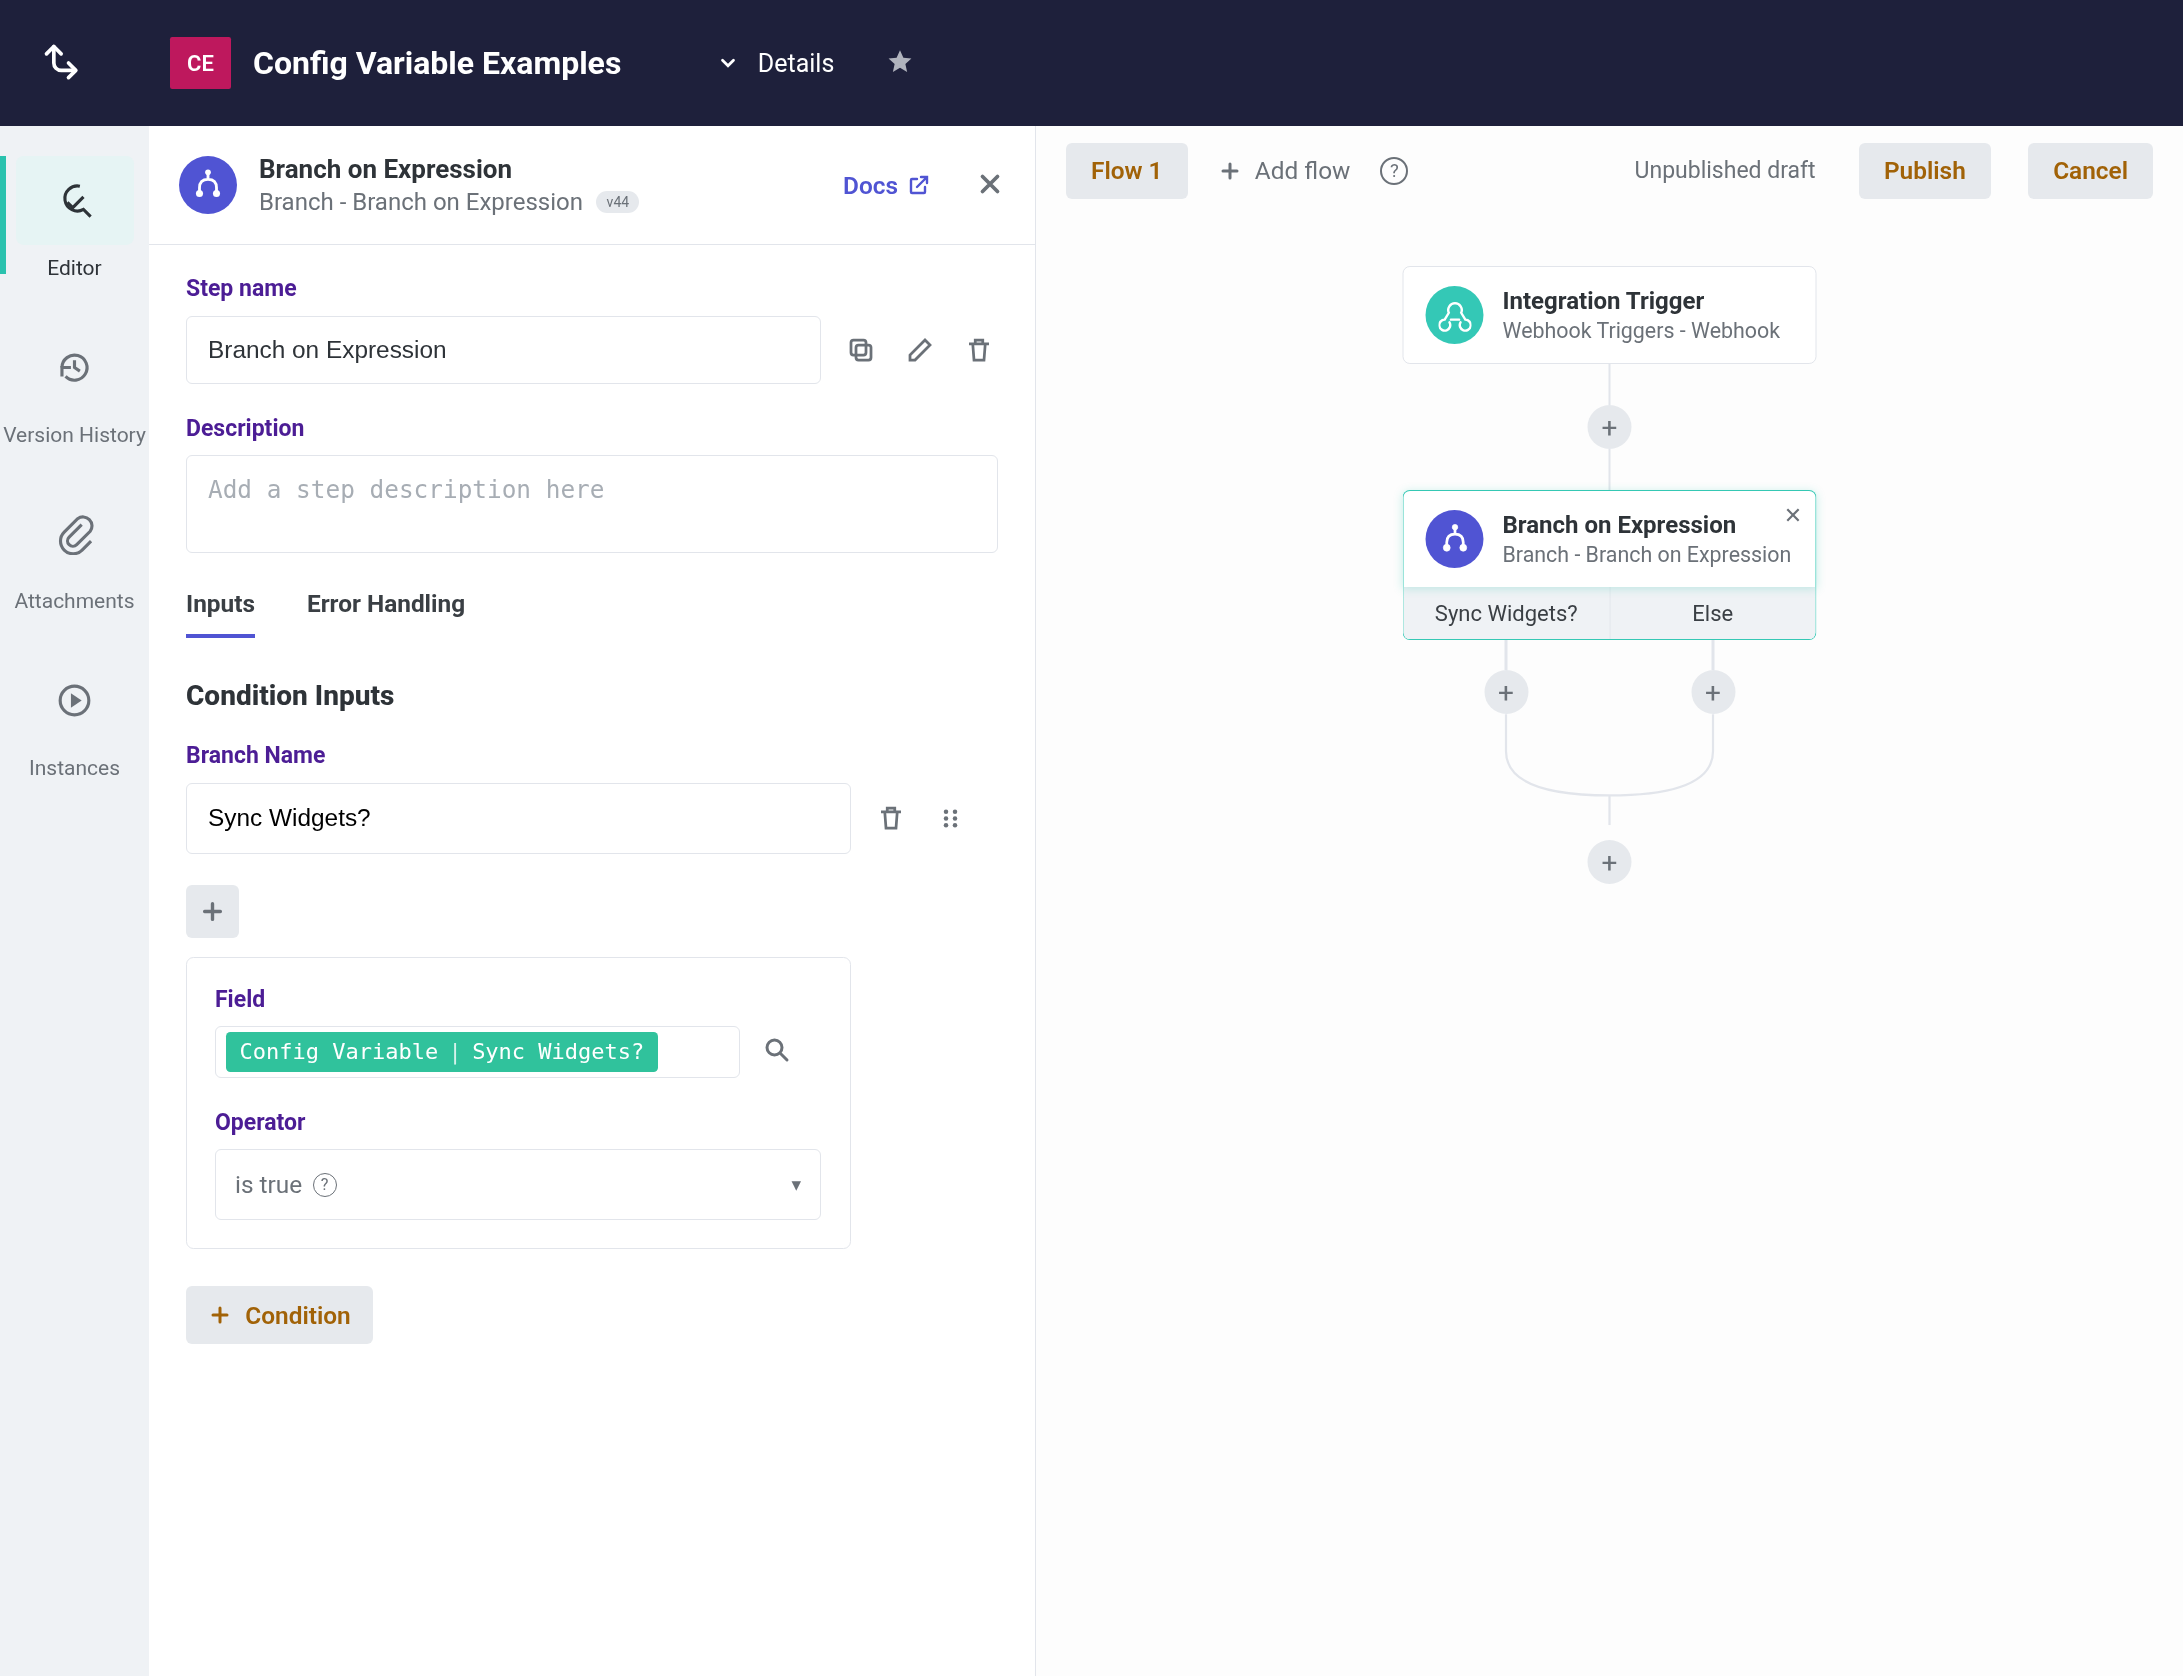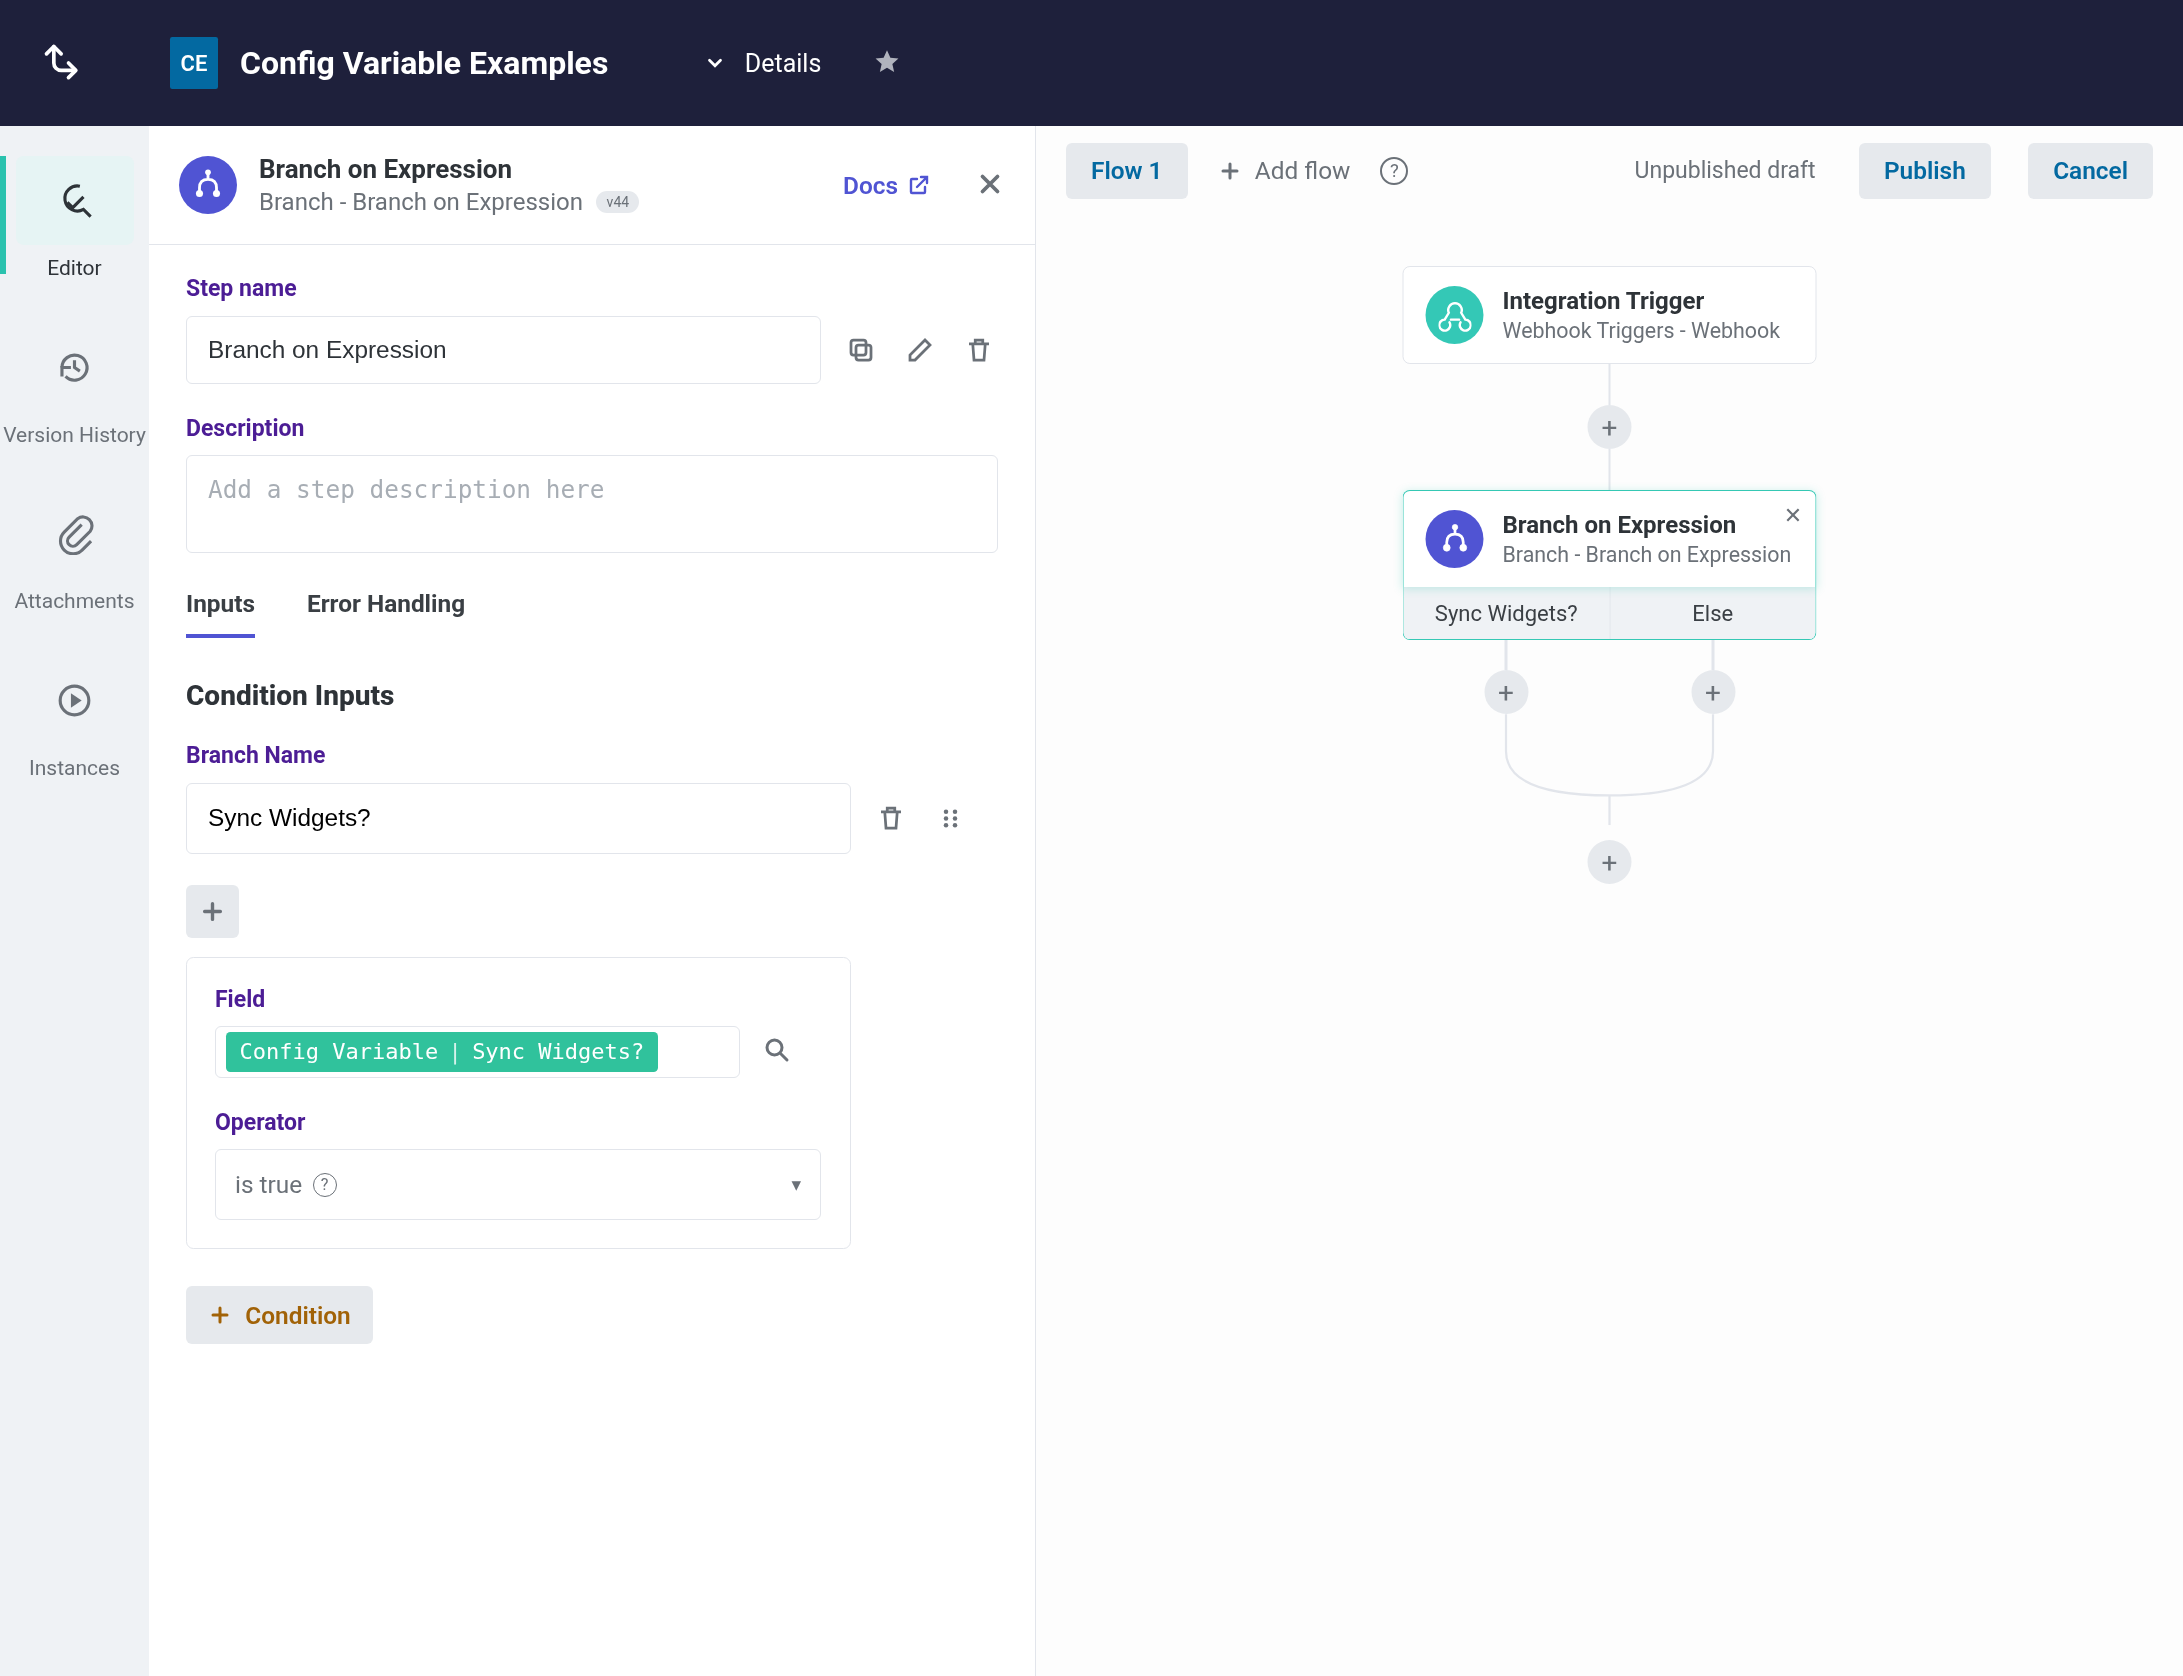--- a/index.html
+++ b/index.html
@@ -15,21 +15,21 @@
   }
   *{box-sizing:border-box;}
   html,body{margin:0;padding:0;font-family:-apple-system,BlinkMacSystemFont,"Segoe UI",Roboto,"Helvetica Neue",Arial,sans-serif;color:var(--text);}
   body{width:2183px;height:1676px;overflow:hidden;background:var(--grey-bg);}
   
   #root{transform-origin:top left;}
 
   
   .topbar{height:126px;background:var(--header-bg);color:#fff;display:flex;align-items:center;padding:0 37px;}
   .logo-glyph{width:52px;height:52px;display:flex;align-items:center;justify-content:center;margin-right:81px;}
-  .app-badge{width:48px;height:52px;background:#0369a1;display:flex;align-items:center;justify-content:center;font-weight:600;font-size:22px;border-radius:2.2px;}
+  .app-badge{width:61px;height:52px;background:#be185d;display:flex;align-items:center;justify-content:center;font-weight:600;font-size:22px;border-radius:2.2px;}
   .app-title{font-size:32px;font-weight:700;margin-left:22px;}
   .details-cluster{display:flex;align-items:center;margin-left:96px;gap:18.5px;font-size:25px;}
   .caret{width:22px;height:22px;}
   .star{margin-left:52px;opacity:.85;}
 
   
   .leftrail{position:absolute;top:126px;left:0;bottom:0;width:149px;background:var(--grey-bg);display:flex;flex-direction:column;align-items:center;padding-top:30px;gap:41px;}
   .rail-item{display:flex;flex-direction:column;align-items:center;gap:10.3px;color:var(--text-muted);font-size:21px;width:100%;}
   .rail-item.active{color:var(--text);}
   .rail-item.active::before{content:"";position:absolute;left:0;width:6px;height:118px;background:var(--teal);}
@@ -82,21 +82,21 @@
   .search-ic{color:var(--text-muted);}
 
   .select{position:relative;border:0.7px solid var(--border);border-radius:6px;height:71px;display:flex;align-items:center;padding:0 19px;color:var(--text-muted);font-size:24.4px;width:606px;margin-top:13.3px;}
   .select .q{margin-left:10.3px;width:24px;height:24px;border:1.5px solid var(--text-muted);border-radius:50%;display:inline-flex;align-items:center;justify-content:center;font-size:16.3px;}
   .select .drop{position:absolute;right:19px;font-size:19px;color:var(--text-muted);}
 
   .add-condition{margin-top:37px;background:var(--grey-btn);border-radius:6px;height:58px;padding:0 22px;display:inline-flex;align-items:center;gap:13.3px;font-size:24.4px;color:#a16207;font-weight:600;}
 
   
   .canvas-bar{height:89px;display:flex;align-items:center;padding:0 30px;gap:30px;}
-  .pill{height:56px;padding:0 25px;border-radius:6px;display:inline-flex;align-items:center;font-size:24.4px;font-weight:600;color:#0369a1;}
+  .pill{height:56px;padding:0 25px;border-radius:6px;display:inline-flex;align-items:center;font-size:24.4px;font-weight:600;color:#a16207;}
   .pill.grey{background:var(--grey-btn);}
   .linkish{color:var(--text-muted);display:flex;align-items:center;gap:13.3px;font-size:24.4px;}
   .help-ic{width:28px;height:28px;border:2.2px solid var(--text-muted);border-radius:50%;display:flex;align-items:center;justify-content:center;font-size:18.5px;color:var(--text-muted);}
   .canvas-bar .spacer{flex:1;}
   .draft-label{color:var(--text-muted);font-size:23px;margin-right:13.3px;}
 
   
   .graph{position:absolute;top:140px;left:50%;transform:translateX(-50%);width:443px;}
   .node{background:#fff;border:0.7px solid var(--border);border-radius:7.4px;width:414px;padding:19px 22px;display:flex;align-items:center;gap:19px;position:relative;margin:0 auto;}
   .node .nicon{width:58px;height:58px;border-radius:50%;display:flex;align-items:center;justify-content:center;flex-shrink:0;}

